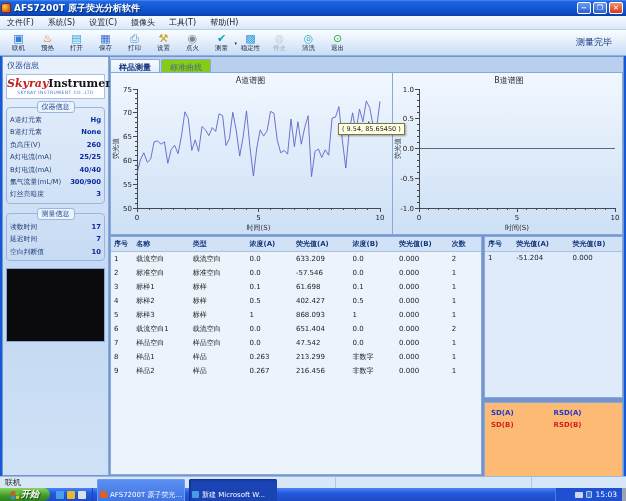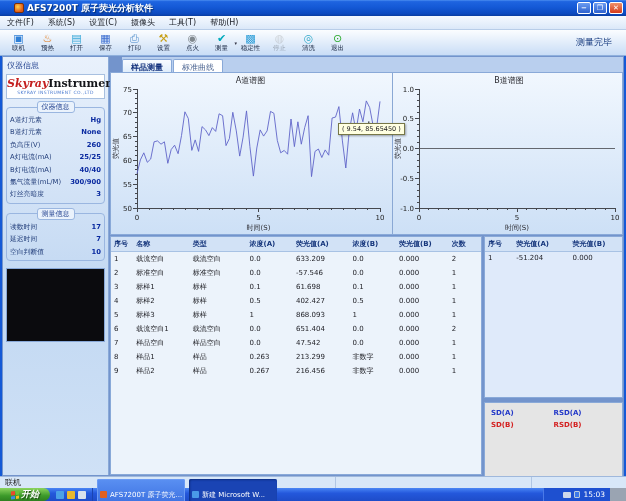--- a/index.html
+++ b/index.html
@@ -2,21 +2,21 @@
 <html><head>
 <meta charset="utf-8">
 <style>
   html,body{margin:0;padding:0;background:#9aa4b2;}
   .window{position:relative;width:626px;height:501px;overflow:hidden;
     font-family:"DejaVu Sans","Liberation Sans",sans-serif;
     -webkit-font-smoothing:antialiased;}
   
   .titlebar{position:absolute;left:0;top:0;right:0;height:16px;
     background:linear-gradient(180deg,#4a8df0 0%,#1e64e0 10%,#1459d6 45%,#0c4ac0 85%,#0a3da0 100%);
-    display:flex;align-items:center;color:#fff;font-size:9px;font-weight:bold;padding-left:14px;box-sizing:border-box;}
+    display:flex;align-items:center;color:#fff;font-size:9px;font-weight:bold;padding-left:1px;box-sizing:border-box;}
   .appicon{width:10px;height:10px;border-radius:2px;margin-right:3px;
     background:radial-gradient(circle at 35% 35%,#ffd24a,#e05a18 70%);border:1px solid #7a3008;box-sizing:border-box;}
   .title-text{text-shadow:1px 1px 1px #08306e;white-space:nowrap;}
   .winbtns{margin-left:auto;display:flex;gap:2px;padding-right:3px;}
   .winbtn{width:14px;height:12px;border-radius:2px;border:1px solid #fff;
     background:linear-gradient(180deg,#6b9cf2,#2e62cf);color:#fff;font-size:7px;line-height:10px;
     text-align:center;box-sizing:border-box;}
   .winbtn.close{background:linear-gradient(180deg,#f0926a,#d63a1a);}
   
   .menubar{position:absolute;left:0;top:16px;right:0;height:14px;
@@ -47,54 +47,54 @@
   .brand .inst{color:#15161a;}
   .logo-sub{font-size:4.5px;color:#4a7ad0;letter-spacing:.4px;line-height:6px;overflow:hidden;white-space:nowrap;}
   fieldset.group{border:1px solid #9ab6e0;border-radius:4px;margin:2px 3px 4px;padding:1px 3px 2px;}
   fieldset.group legend{font-size:7px;color:#1c3c8c;padding:0 4px;margin:0 auto;
     border:1px solid #9ab6e0;border-radius:3px;background:#eaf2fc;}
   .f-row{display:flex;justify-content:space-between;font-size:6.8px;color:#25407c;line-height:12.4px;}
   .f-row .val{color:#0a2aa0;font-weight:bold;}
   .camera{margin:7px 3px;height:74px;background:#0b0b0e;border:1px solid #88a8d8;box-sizing:border-box;}
   
   .content{position:absolute;left:108px;top:1px;right:1px;bottom:1px;}
-  .tabsrow{position:absolute;left:12px;top:0;right:0;height:17px;background:#b9cfee;display:flex;align-items:flex-end;}
+  .tabsrow{position:absolute;left:0;top:0;right:0;height:17px;background:#b9cfee;display:flex;align-items:flex-end;}
   .tab{font-size:8px;padding:2px 8px 1px;margin-right:1px;border:1px solid #89a9d8;border-bottom:none;
-    border-radius:2px 2px 0 0;background:#ffffff;color:#4a6390;}
+    border-radius:2px 2px 0 0;background:#84cc16;color:#4a6390;}
   .tab.active{background:linear-gradient(180deg,#f8fbff,#dcebfa);color:#12307c;font-weight:bold;}
   .charts{position:absolute;left:0;top:15px;right:0;height:163px;
     background:linear-gradient(180deg,#f1f7fe 0%,#cde0f6 100%);border:1px solid #89a9d8;box-sizing:border-box;}
   .chart-a{position:absolute;left:0;top:0;bottom:0;width:281px;border-right:1px solid #8aa8d4;}
   .chart-b{position:absolute;left:282px;top:0;right:0;bottom:0;}
   svg text{font-family:"DejaVu Sans","Liberation Sans",sans-serif;}
   .tooltip{position:absolute;left:227px;top:50px;background:#ffffe1;border:1px solid #777748;
     font-size:6.5px;color:#222;padding:1px 3px;white-space:nowrap;box-shadow:1px 1px 2px rgba(0,0,0,.35);}
   
   .tablewrap{position:absolute;left:0;top:179px;width:372px;bottom:0;background:#ecf3fb;
     border:1px solid #89a9d8;box-sizing:border-box;overflow:hidden;}
   table.grid{border-collapse:collapse;width:100%;font-size:7px;table-layout:fixed;}
   table.grid th{background:#d2e2f6;color:#16367c;font-weight:bold;text-align:left;
     padding:2px 3px;border-bottom:1px solid #a8c2e4;white-space:nowrap;}
   table.grid td{padding:2px 3px;color:#1c1c22;white-space:nowrap;overflow:hidden;}
   td.cell-name{color:#1f9648;}
   td.red{color:#e01818;}
   .rightpanel{position:absolute;left:374px;right:0;top:179px;bottom:0;}
   .readings{position:absolute;left:0;right:0;top:0;height:162px;background:#dfeafa;
     border:1px solid #89a9d8;box-sizing:border-box;overflow:hidden;}
-  .stats{position:absolute;left:0;right:0;top:166px;height:80px;background:#e5e5e5;
+  .stats{position:absolute;left:0;right:0;top:166px;height:80px;background:#fdba74;
     border:1px solid #89a9d8;box-sizing:border-box;padding:6px 6px;}
   .stats-grid{display:grid;grid-template-columns:1fr 1fr;row-gap:4px;font-size:7px;font-weight:bold;}
   
   .statusbar{position:absolute;left:0;top:476px;right:0;height:12px;background:#d8e7f8;
     border-top:1px solid #9fb8dc;font-size:8px;color:#222;display:flex;align-items:center;box-sizing:border-box;}
   .statusbar .cell{padding:0 5px;height:100%;display:flex;align-items:center;border-right:1px solid #b0c6e4;}
   .statusbar .cell.grow1{width:325px;}
   .statusbar .cell.grow2{width:185px;}
   
-  .taskbar{position:absolute;left:0;top:488px;right:16px;height:13px;
+  .taskbar{position:absolute;left:0;top:488px;right:4px;height:13px;
     background:linear-gradient(180deg,#4a86f4 0%,#2458dc 40%,#1e4cc8 100%);display:flex;align-items:center;}
   .startbtn{height:13px;width:50px;background:linear-gradient(180deg,#8cd45e,#3c9a2a 60%,#2e8020);
     border-radius:0 7px 7px 0;display:flex;align-items:center;justify-content:center;gap:2px;
     color:#fff;font-size:9px;font-weight:bold;font-style:italic;text-shadow:1px 1px 1px #1a4a10;}
   .winflag{width:8px;height:8px;display:grid;grid-template-columns:1fr 1fr;grid-template-rows:1fr 1fr;gap:1px;transform:skewY(-6deg);}
   .winflag i{display:block;}
   .ql{display:flex;gap:3px;padding:0 6px;align-items:center;border-right:1px solid #1a44b0;height:100%;}
   .ql i{width:8px;height:8px;border-radius:1px;display:block;}
   .taskbtn{height:11px;width:88px;margin-left:4px;border-radius:2px;display:flex;align-items:center;gap:3px;
     padding:16px 3px;font-size:7px;color:#fff;background:linear-gradient(180deg,#5a90f2,#3468dc);

